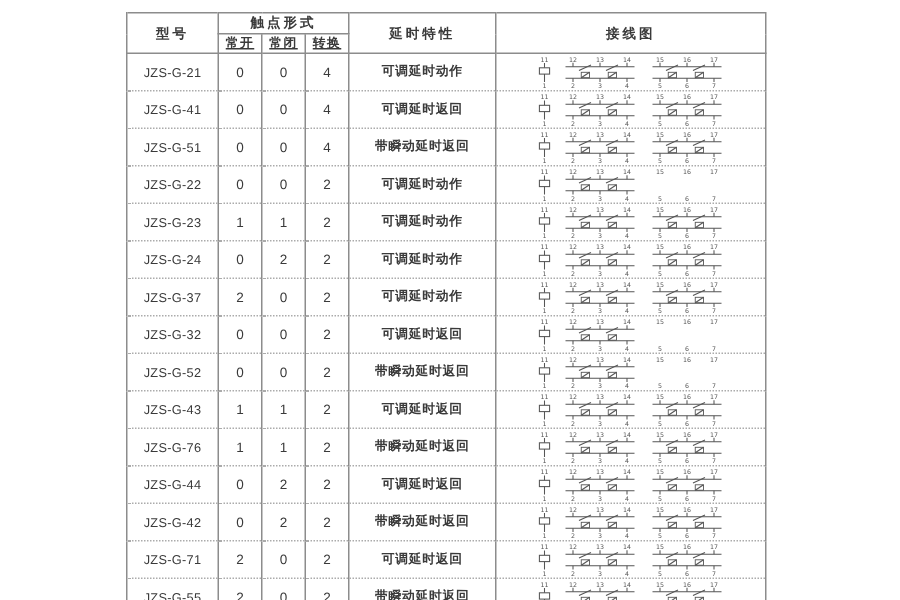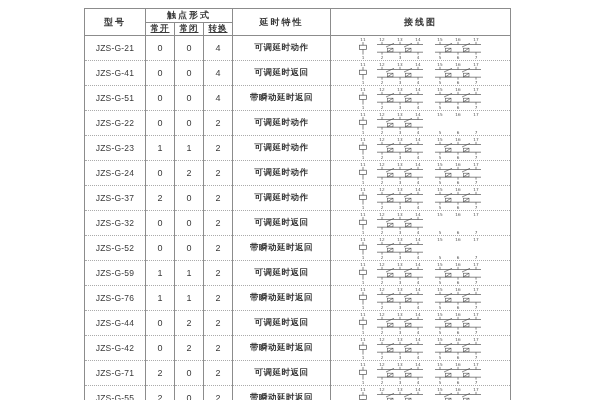--- a/index.html
+++ b/index.html
@@ -502,21 +502,21 @@
               <line x1="52.5" y1="14.8" x2="58" y2="11.2" stroke="#555555" stroke-width="0.7"></line>
               <text x="87" y="4" text-anchor="middle" font-size="4.2" fill="#555555" font-family="&quot;DejaVu Sans&quot;,sans-serif">15</text>
               <text x="87" y="21.8" text-anchor="middle" font-size="4.2" fill="#555555" font-family="&quot;DejaVu Sans&quot;,sans-serif">5</text>
               <text x="105" y="4" text-anchor="middle" font-size="4.2" fill="#555555" font-family="&quot;DejaVu Sans&quot;,sans-serif">16</text>
               <text x="105" y="21.8" text-anchor="middle" font-size="4.2" fill="#555555" font-family="&quot;DejaVu Sans&quot;,sans-serif">6</text>
               <text x="123" y="4" text-anchor="middle" font-size="4.2" fill="#555555" font-family="&quot;DejaVu Sans&quot;,sans-serif">17</text>
               <text x="123" y="21.8" text-anchor="middle" font-size="4.2" fill="#555555" font-family="&quot;DejaVu Sans&quot;,sans-serif">7</text>
             </svg></td>
         </tr>
         <tr>
-          <td class="model">JZS-G-59</td>
+          <td class="model">JZS-G-43</td>
           <td class="num">1</td>
           <td class="num">1</td>
           <td class="num">2</td>
           <td class="delay">可调延时返回</td>
           <td class="diagram"><svg width="136" height="23" viewBox="0 0 136 23">
               <text x="10" y="4" text-anchor="middle" font-size="4.2" fill="#555555" font-family="&quot;DejaVu Sans&quot;,sans-serif">11</text>
               <line x1="10" y1="5" x2="10" y2="8.2" stroke="#555555" stroke-width="0.7"></line>
               <rect x="6.6" y="8.2" width="6.8" height="4.2" fill="none" stroke="#555555" stroke-width="0.7"></rect>
               <line x1="10" y1="12.4" x2="10" y2="17.6" stroke="#555555" stroke-width="0.7"></line>
               <text x="10" y="21.8" text-anchor="middle" font-size="4.2" fill="#555555" font-family="&quot;DejaVu Sans&quot;,sans-serif">1</text>

